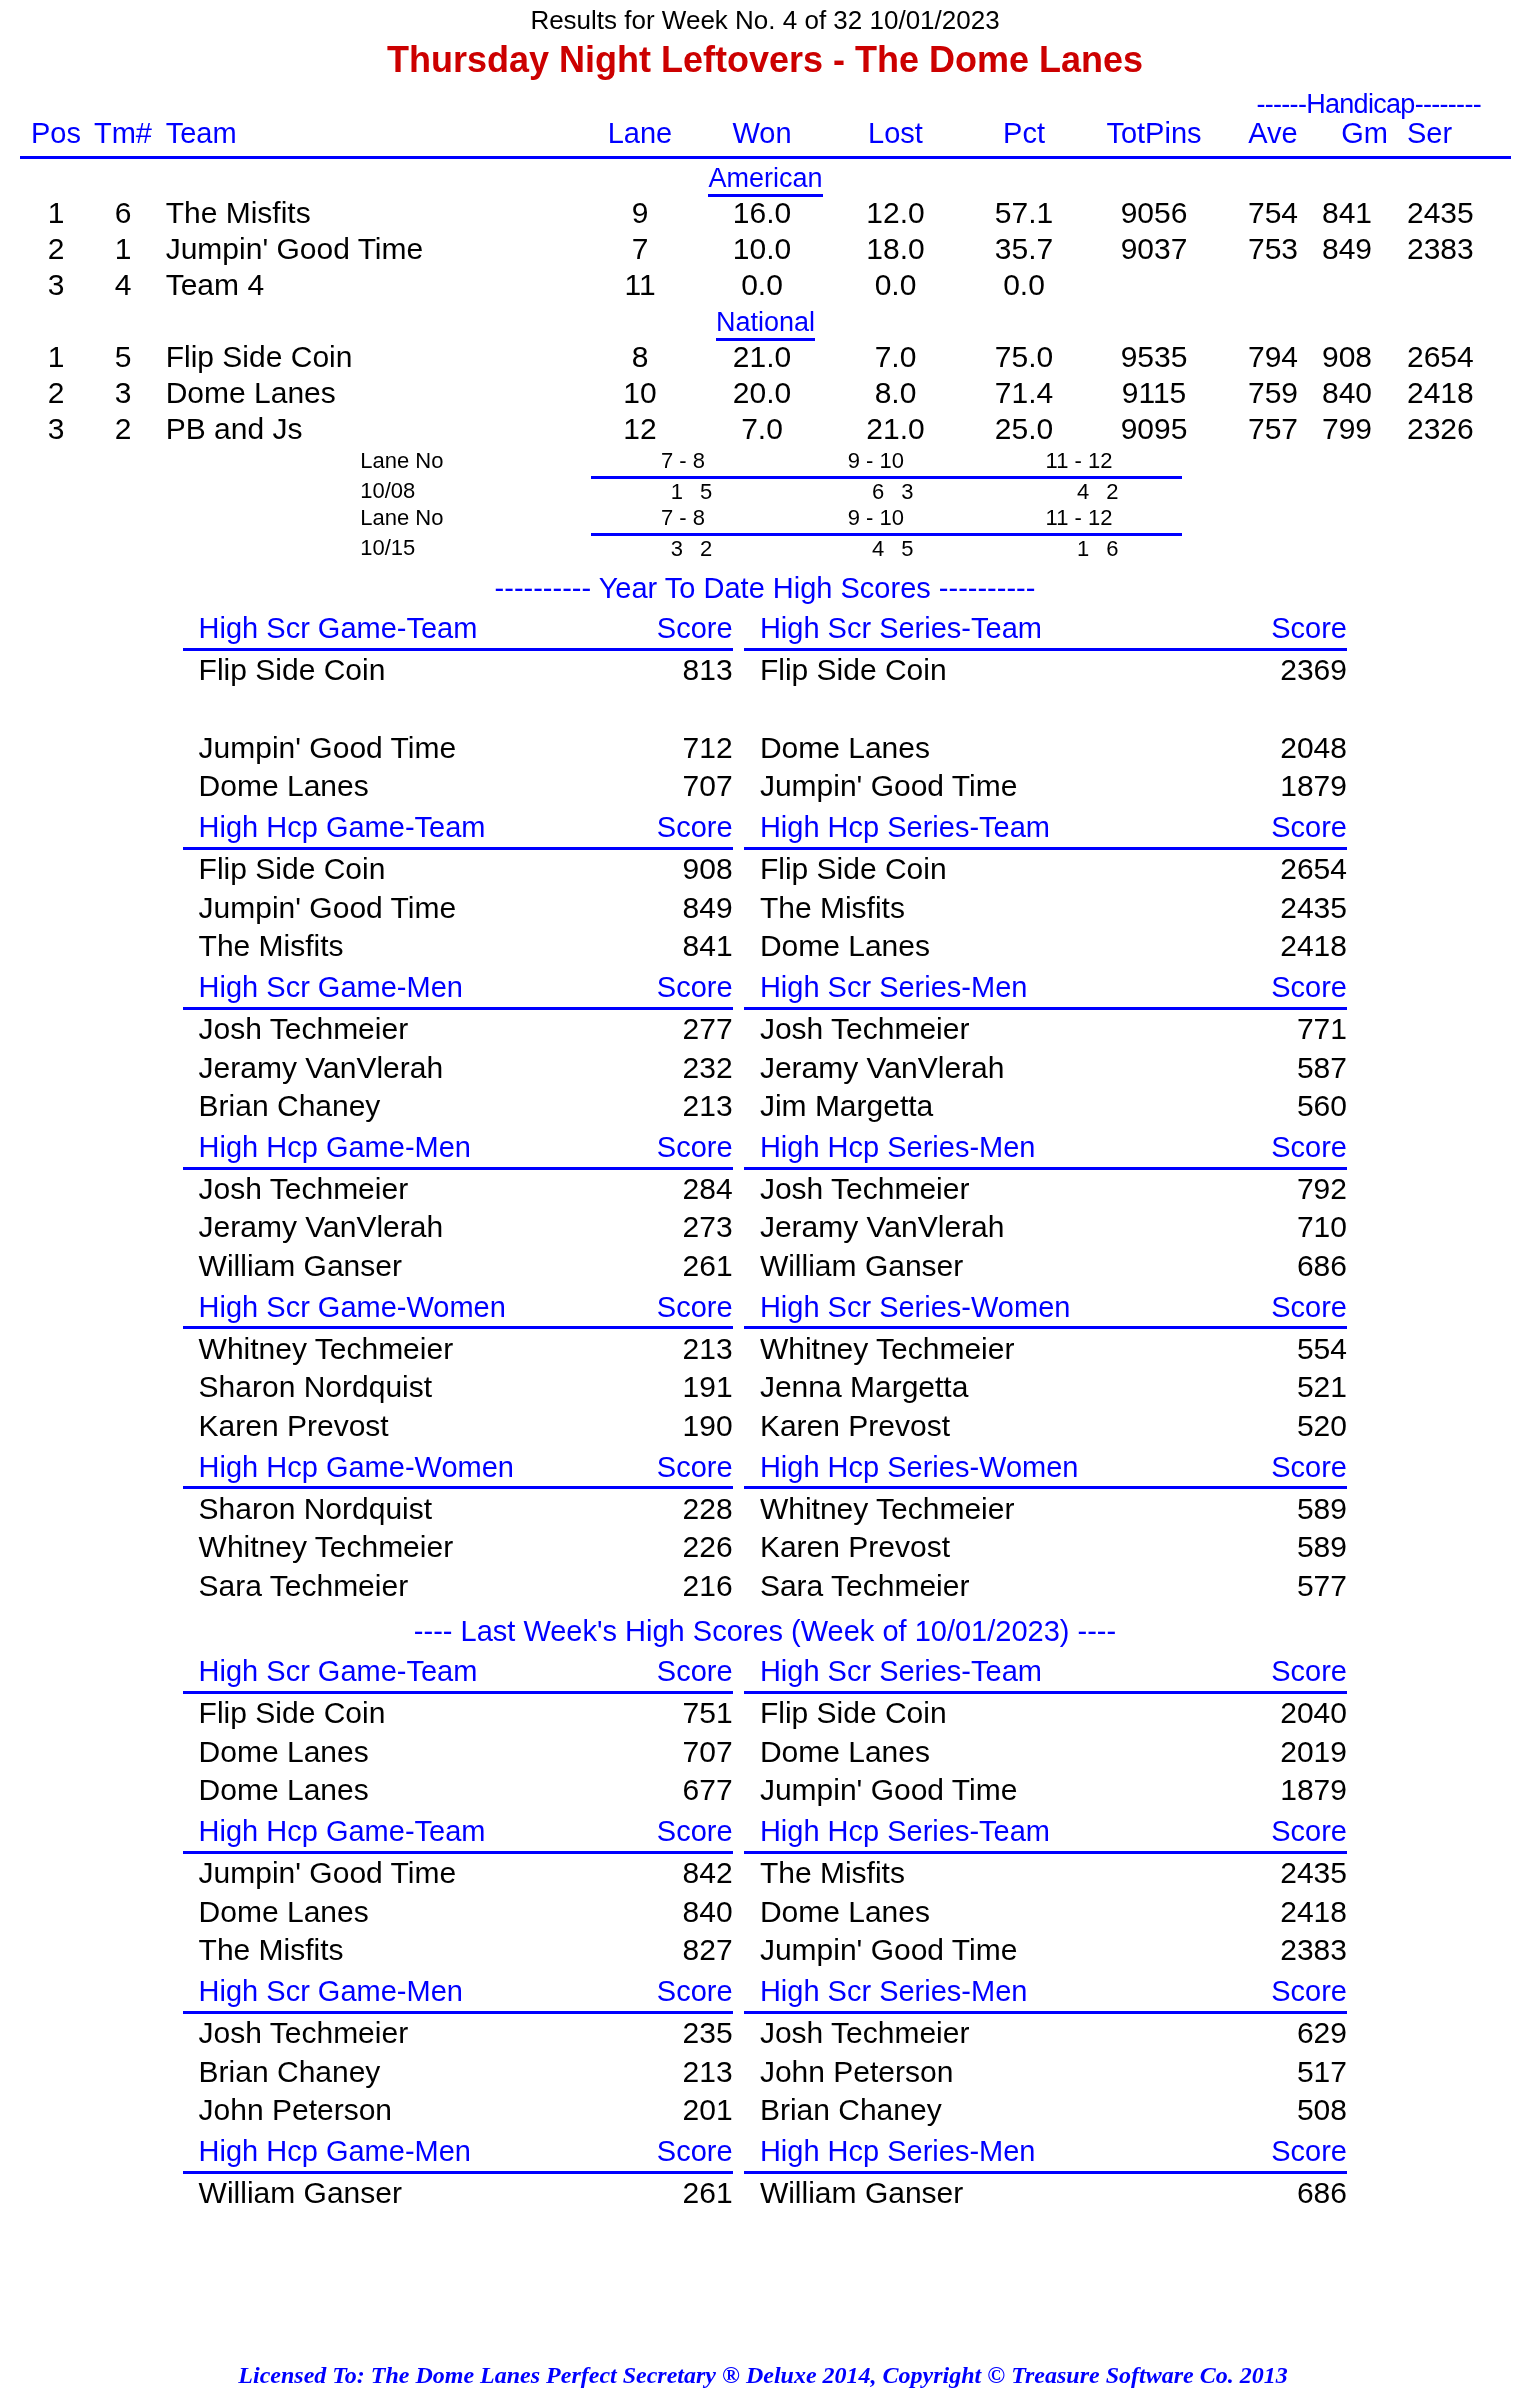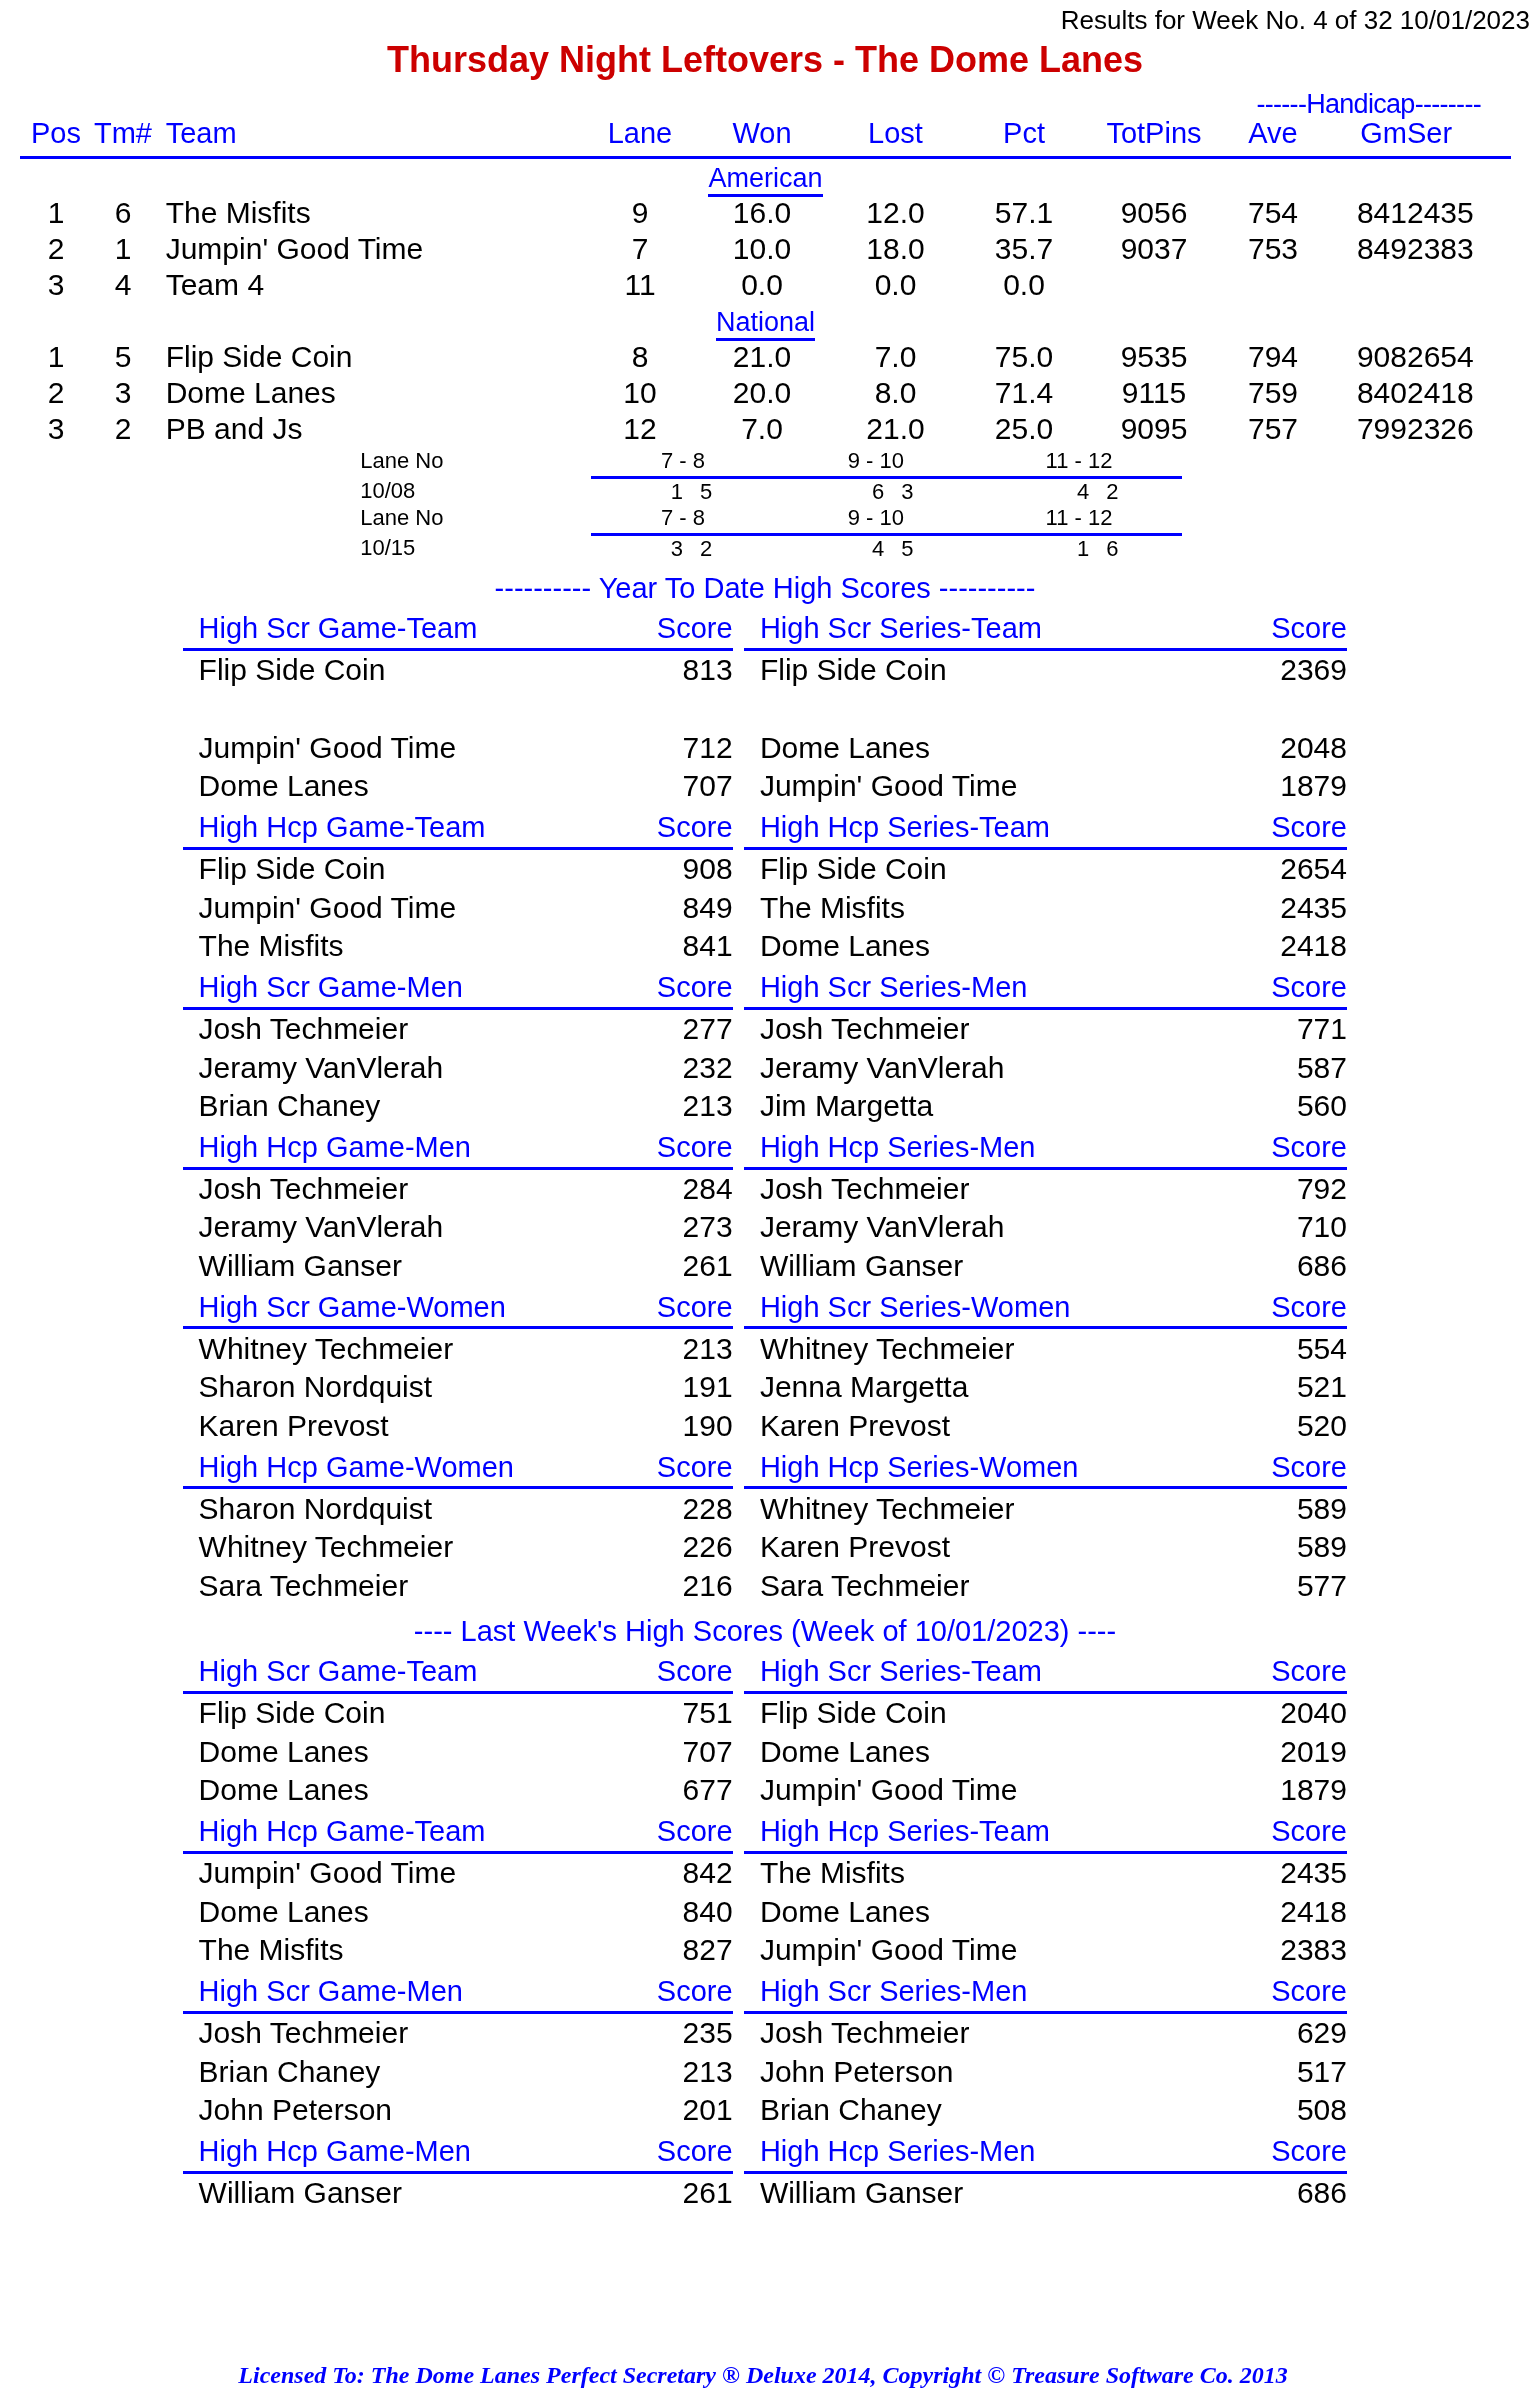--- a/index.html
+++ b/index.html
@@ -31,21 +31,21 @@
     font-weight: bold;
     letter-spacing: 0.7px;
     color: #0000ff;
     text-align: center;
     margin-top: 10.4px;
     line-height: 1.0;
   }
   .title-sub {
     font-size: 26px;
     color: #000000;
-    text-align: right;
+    text-align: center;
     margin-top: 6.5px;
     line-height: 1.0;
   }
   .title-league {
     font-size: 36px;
     font-weight: bold;
     color: #cc0000;
     text-align: center;
     margin-top: 9px;
     line-height: 1.0;
@@ -92,21 +92,21 @@
   }
   .col-pos  { width: 72px; text-align: center; }
   .col-tm   { width: 62px;  text-align: center; }
   .col-team { width: 429px; text-align: left; padding-left: 11.7px !important; }
   .col-lane { width: 114px; text-align: center; }
   .col-won  { width: 130px; text-align: center; }
   .col-lost { width: 137px; text-align: center; }
   .col-pct  { width: 120px; text-align: center; }
   .col-tot  { width: 140px; text-align: center; }
   .col-ave  { width: 98px; text-align: center; }
-  .col-gm   { width: 85px; text-align: right; }
+  .col-gm   { width: 85px; }
   .col-ser  { width: 104px; text-align: left; }
 
   tr.div-row td {
     text-align: center;
     color: #0000ff;
     font-size: 27px;
     padding-top: 3.9px;
     padding-bottom: 1.3px;
   }
   tr.div-row td span {

